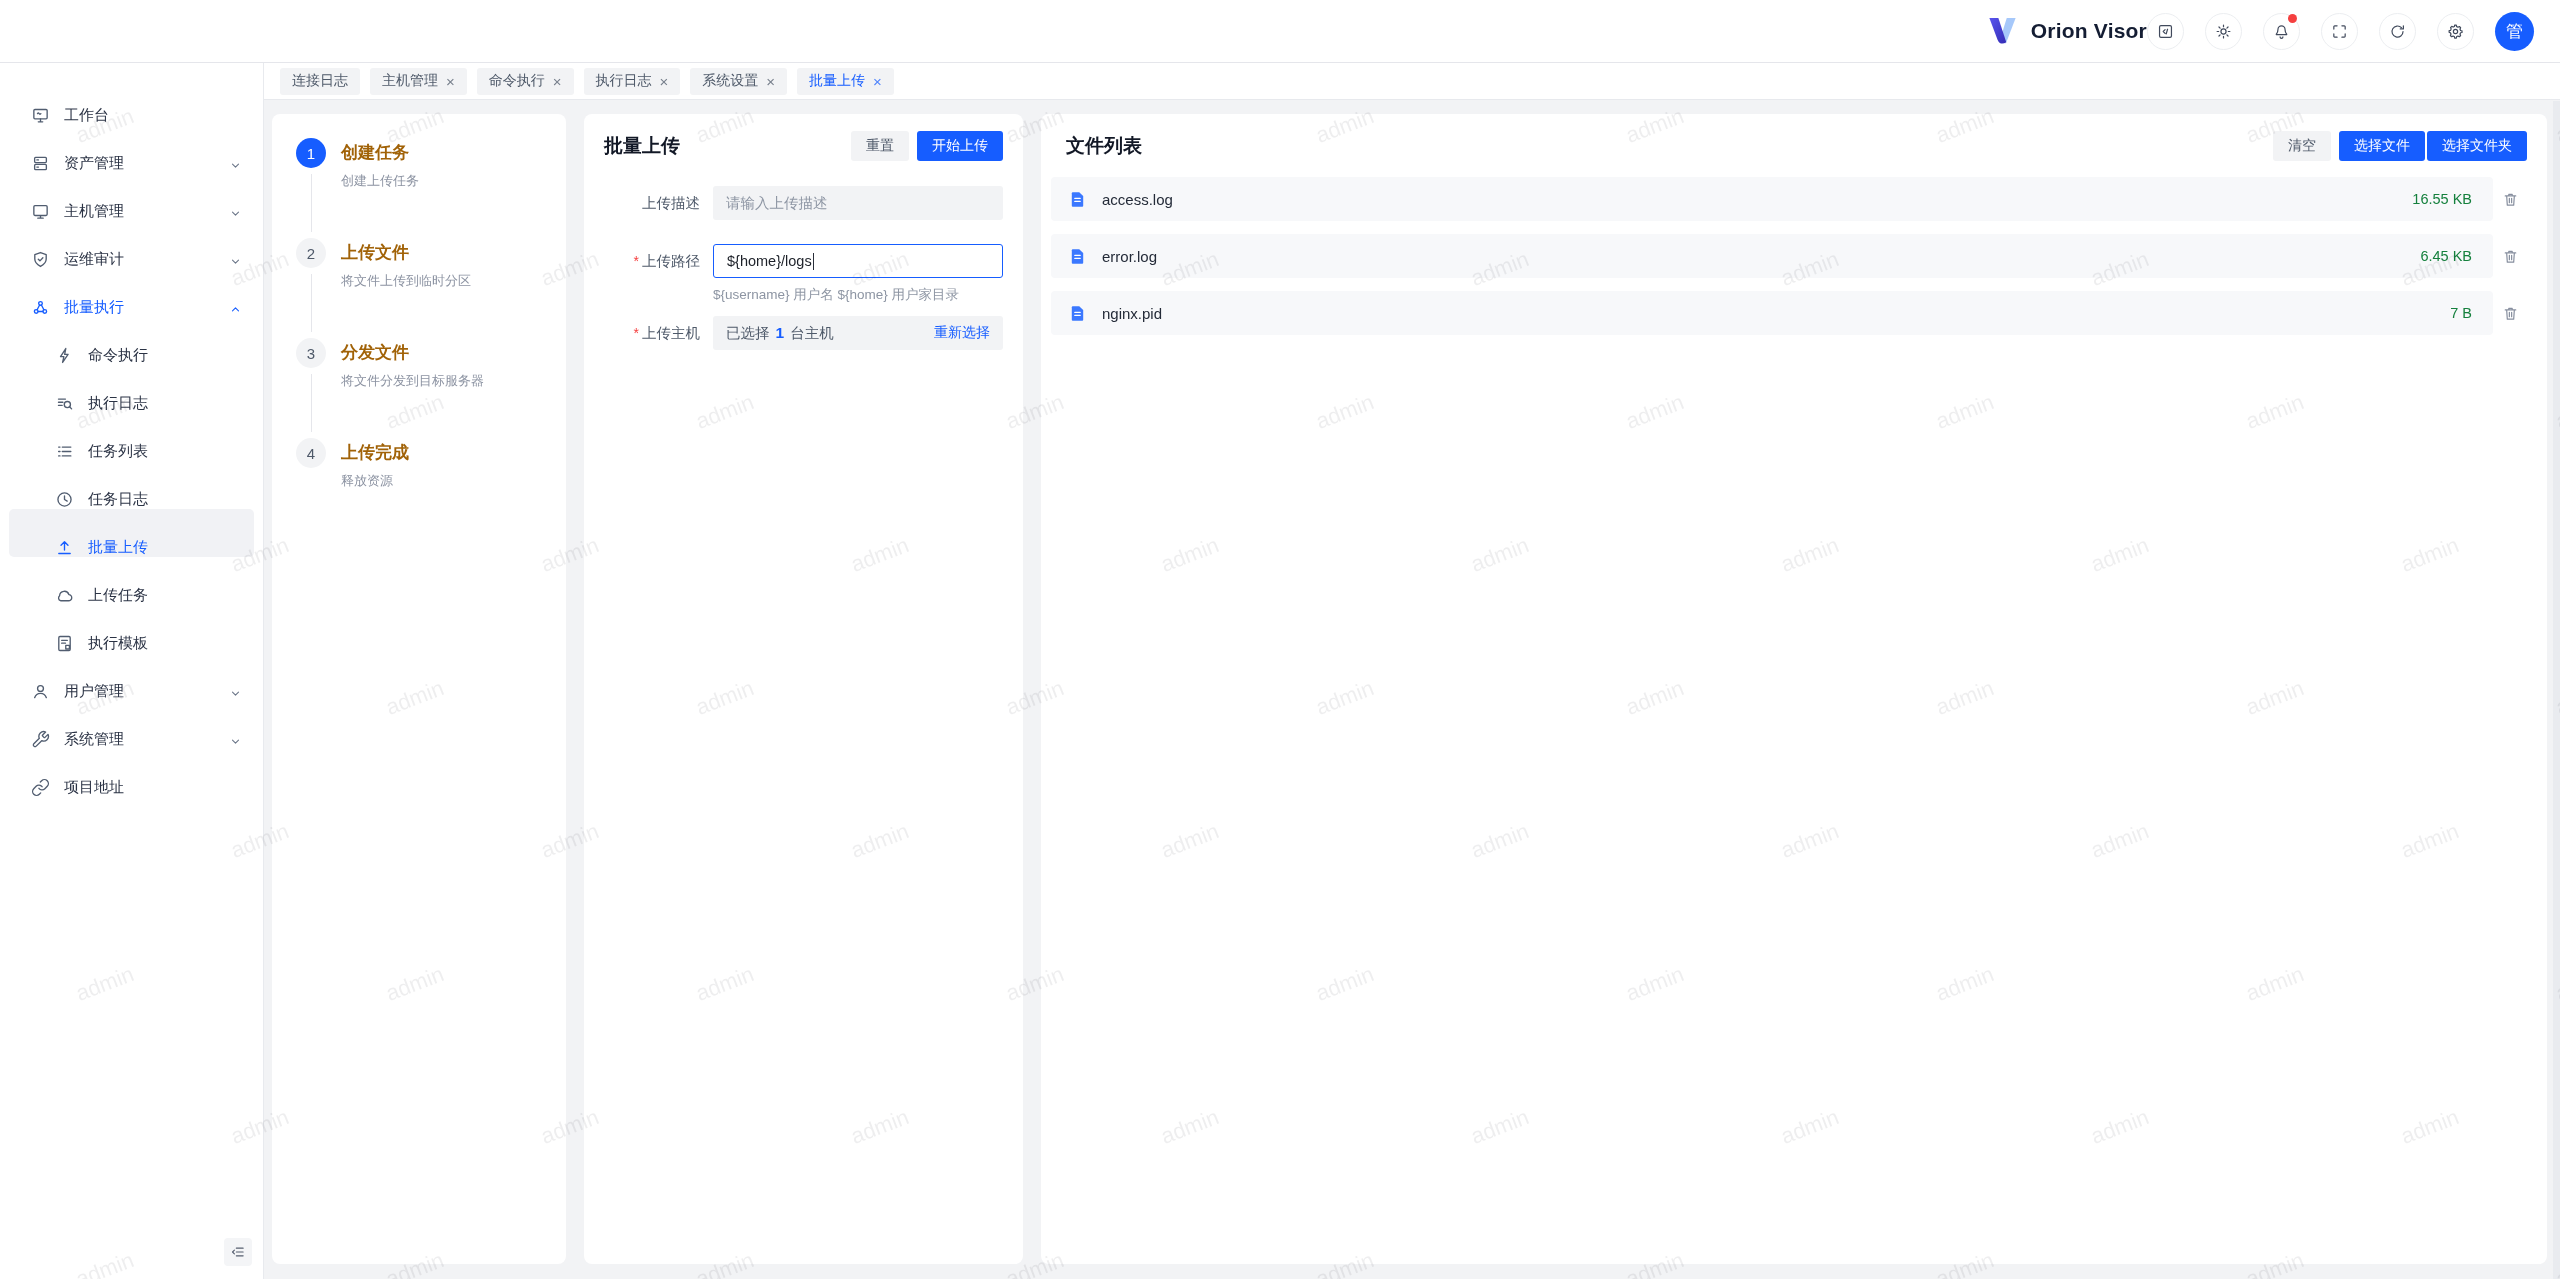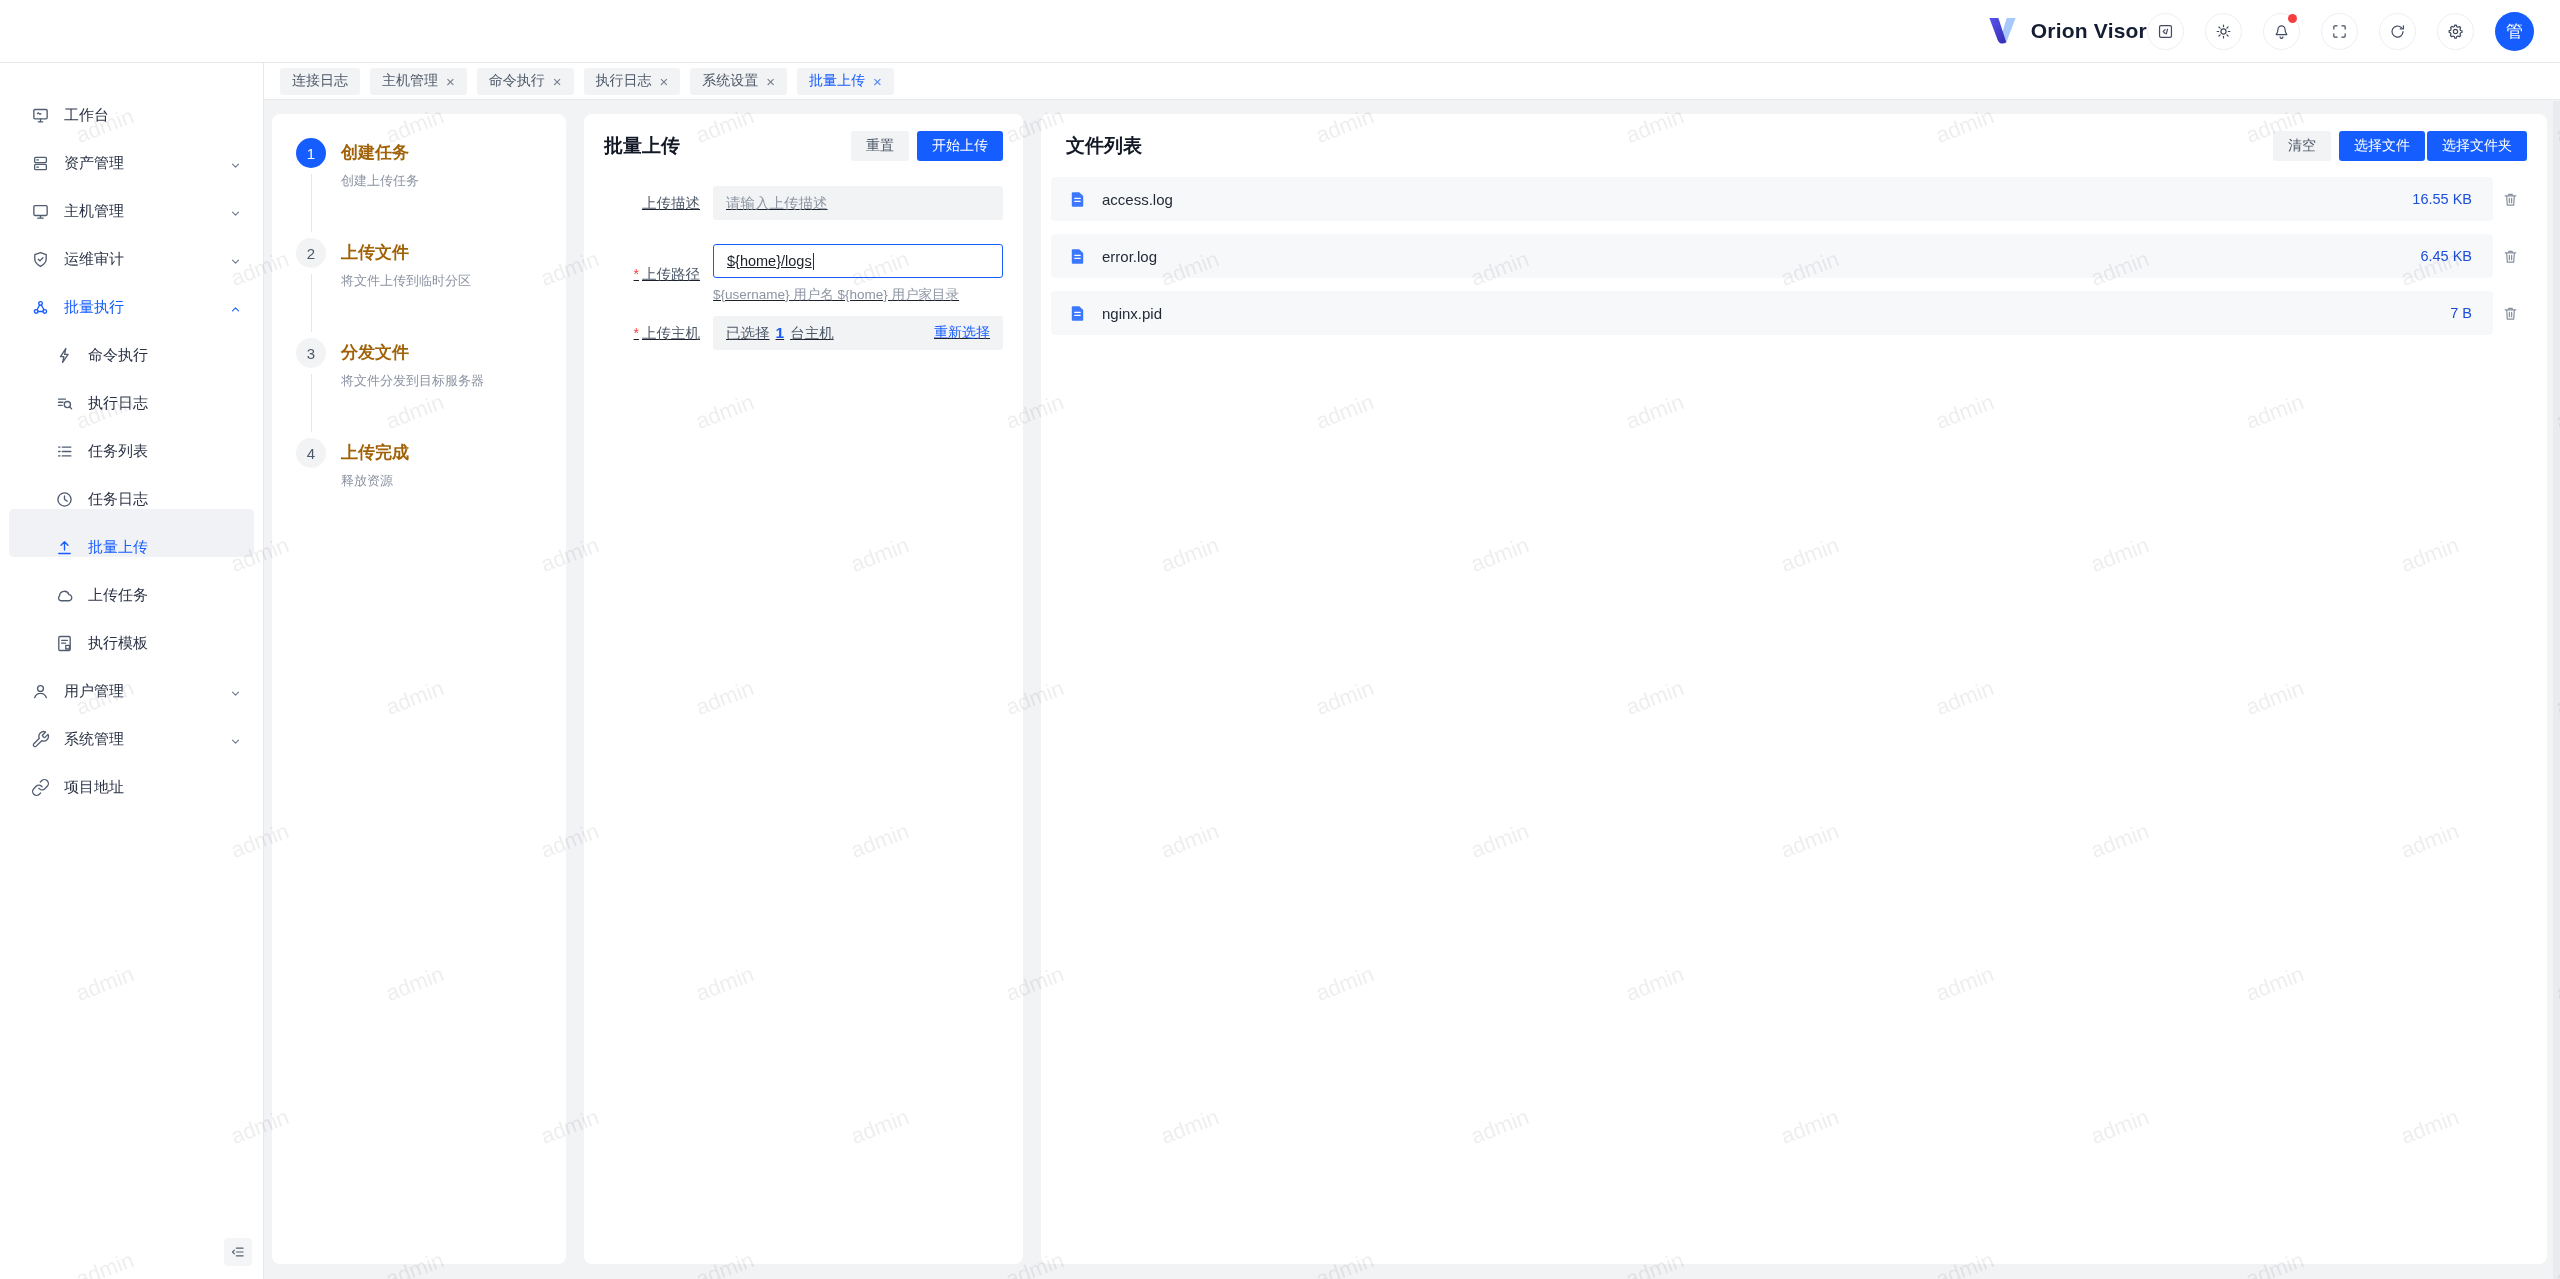--- a/index.html
+++ b/index.html
@@ -65,21 +65,21 @@
   .panel-title { font-size: 19px; font-weight: 700; color: #121826; }
   .btn { height: 30px; padding: 0 15px; border-radius: 3px; font-size: 14px; display: inline-flex; align-items: center;
     justify-content: center; border: none; cursor: pointer; font-family: inherit; flex: none; }
   .btn-gray { background: #f2f3f5; color: #4e5969; }
   .btn-blue { background: #165dff; color: #fff; }
   .head-actions { display: flex; align-items: center; gap: 8px; }
   .head-actions .pair { display: flex; gap: 2px; }
 
   .form-panel { width: 439px; flex: none; padding: 17px 20px; }
   .form { margin-top: 25px; }
-  .form-row { display: flex; align-items: center; margin-bottom: 24px; text-decoration: underline; }
+  .form-row { display: flex; align-items: flex-start; margin-bottom: 24px; }
   .form-row.tight { margin-bottom: 12px; }
   .form-label { width: 96px; text-align: right; font-size: 14.5px; color: #4e5969; line-height: 34px; flex: none; white-space: nowrap; }
   .req { color: #f53f3f; margin-right: 3px; font-size: 14px; }
   .form-field { margin-left: 13px; flex: 1; min-width: 0; }
   .input { height: 34px; border-radius: 3px; display: flex; align-items: center; padding: 0 13px; font-size: 14.5px; width: 100%; }
   input.input { border: none; outline: none; font-family: inherit; }
   .input-gray { background: #f2f3f5; color: #6f7888; }
   .input-gray::placeholder { color: #8d95a3; opacity: 1; }
   .input-focus { background: #fff; border: 1.4px solid #165dff; color: #1d2129; }
   .caret { display: inline-block; width: 1.5px; height: 17px; background: #2a2f3a; margin-left: 1px; }
@@ -90,21 +90,21 @@
   .link { color: #165dff; font-size: 14px; text-decoration: none; cursor: pointer; }
 
   .files-panel { flex: 1; min-width: 0; padding: 17px 20px 17px 10px; }
   .files-panel .panel-head { padding-left: 15px; }
   .file-list { margin-top: 16px; }
   .file-line { display: flex; align-items: center; margin-bottom: 13px; }
   .file-row { flex: 1; height: 44px; background: #f7f8fa; border-radius: 4px; display: flex; align-items: center;
     padding: 0 21px 0 17px; min-width: 0; cursor: default; }
   .file-icon { width: 19px; height: 19px; margin-right: 15px; flex: none; }
   .file-name { font-size: 15px; color: #242b38; }
-  .file-size { margin-left: auto; color: #1d4ed8; font-size: 14.5px; }
+  .file-size { margin-left: auto; color: #15803d; font-size: 14.5px; }
   .trash-btn { width: 34px; flex: none; background: none; border: none; display: flex; justify-content: center; color: #868e9e; cursor: pointer; }
   .trash-btn span { width: 17px; height: 17px; display: block; }
 
   .watermark { position: absolute; inset: 0; pointer-events: none; overflow: hidden; z-index: 40; }
   .watermark span { position: absolute; font-size: 22px; color: rgba(25,32,45,.075); transform: rotate(-21deg); white-space: nowrap; }
 
   .scroll-strip { position: absolute; right: 0; top: 101px; bottom: 0; width: 7px; background: #e9ebef; z-index: 30; }
 </style>
 </head>
 <body>

